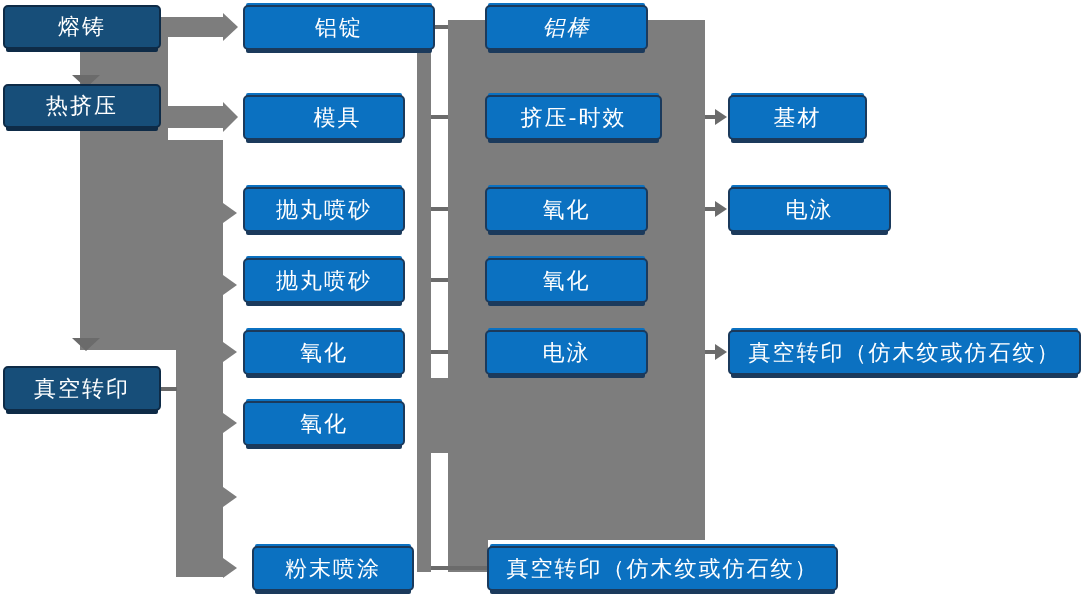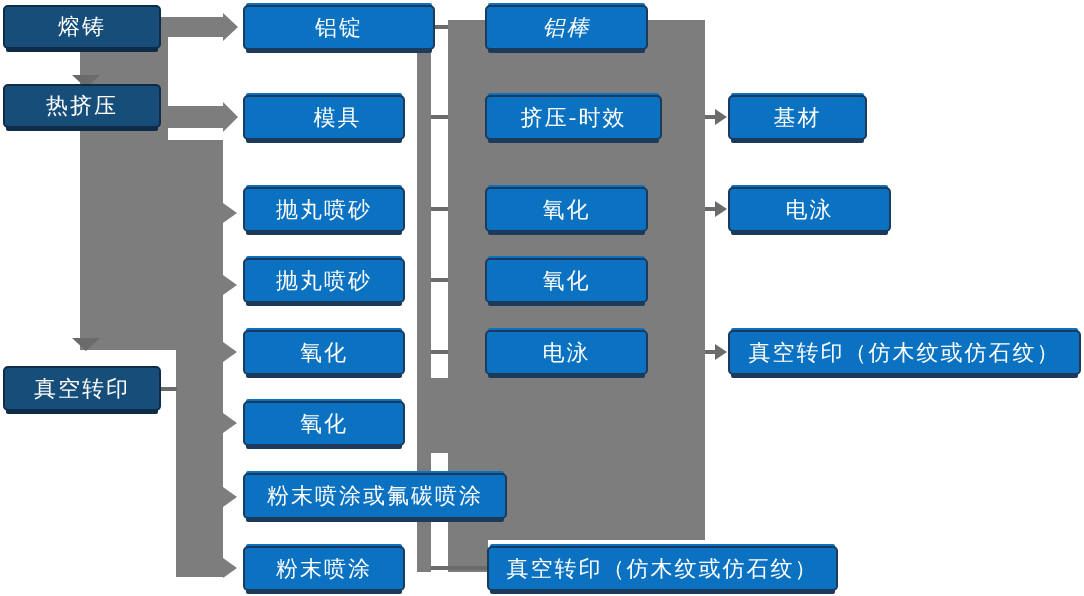--- a/index.html
+++ b/index.html
@@ -102,22 +102,21 @@
   <div class="node dark" style="left:3px;   top:5px;   width:158px; height:44px;">熔铸</div>
   <div class="node dark" style="left:3px;   top:84px;  width:158px; height:44px;">热挤压</div>
   <div class="node dark" style="left:3px;   top:366px; width:158px; height:45px;">真空转印</div>
 
   <div class="node light" style="left:243px; top:5px;   width:192px; height:45px;">铝锭</div>
   <div class="node light" style="left:243px; top:95px;  width:162px; height:45px;padding-left:27px;">模具</div>
   <div class="node light" style="left:243px; top:187px; width:162px; height:45px;">抛丸喷砂</div>
   <div class="node light" style="left:243px; top:258px; width:162px; height:45px;">抛丸喷砂</div>
   <div class="node light" style="left:243px; top:330px; width:162px; height:45px;">氧化</div>
   <div class="node light" style="left:243px; top:401px; width:162px; height:45px;">氧化</div>
-  <div class="node light" style="left:243px; top:473px; width:264px; height:46px;">粉末喷涂或氟碳喷涂</div>
-  <div class="node light" style="left:243px; top:546px; width:162px; height:45px;">粉末喷涂</div>
+  <div class="node light" style="left:252px; top:546px; width:162px; height:45px;">粉末喷涂</div>
 
   <div class="node light" style="left:485px; top:5px;   width:163px; height:45px;font-style:italic;">铝棒</div>
   <div class="node light" style="left:485px; top:95px;  width:177px; height:45px;">挤压-时效</div>
   <div class="node light" style="left:485px; top:187px; width:163px; height:45px;">氧化</div>
   <div class="node light" style="left:485px; top:258px; width:163px; height:45px;">氧化</div>
   <div class="node light" style="left:485px; top:330px; width:163px; height:45px;">电泳</div>
   <div class="node light" style="left:487px; top:546px; width:351px; height:45px;">真空转印（仿木纹或仿石纹）</div>
 
   <div class="node light" style="left:728px; top:95px;  width:139px; height:45px;">基材</div>
   <div class="node light" style="left:728px; top:187px; width:163px; height:45px;">电泳</div>

